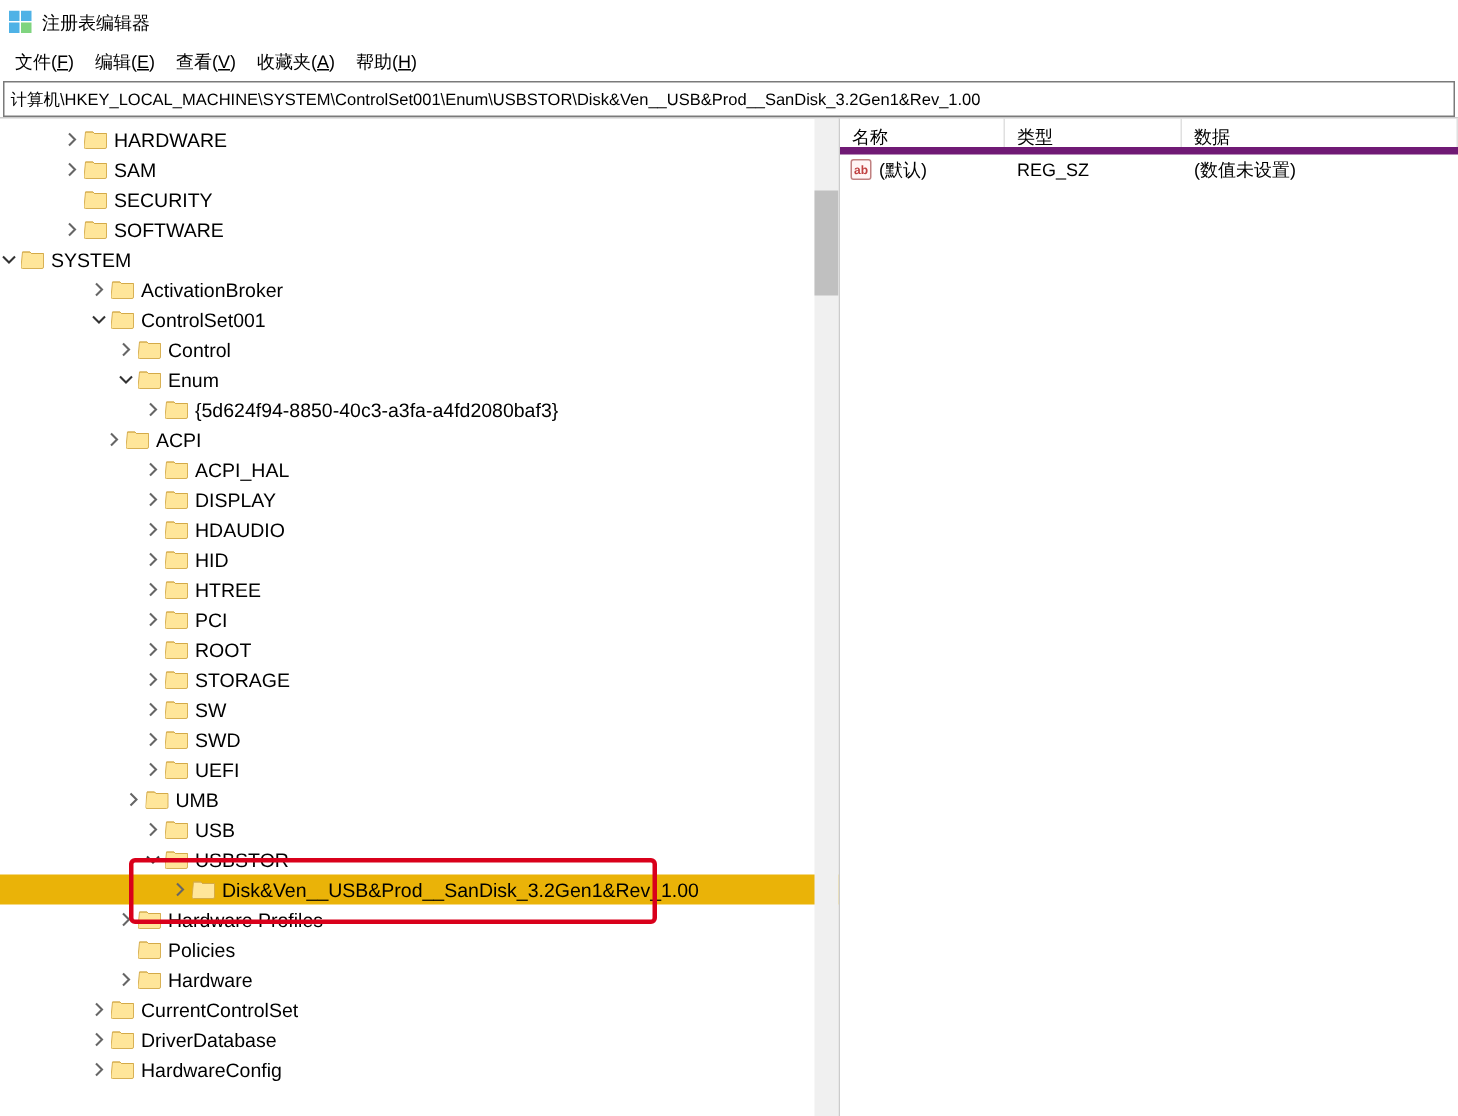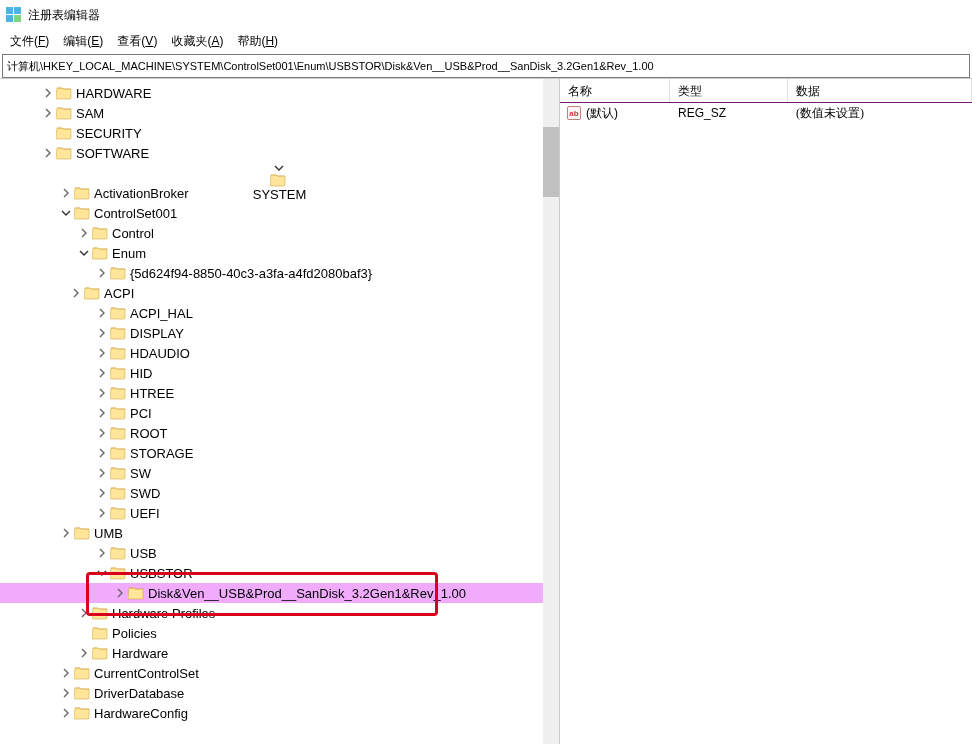--- a/index.html
+++ b/index.html
@@ -9,38 +9,38 @@
     .titlebar .title { font-size: 12px; }
     .menubar { height: 22px; display: flex; align-items: center; padding: 0 10px; gap: 14px; background: #fff; }
     .menubar span { font-size: 12px; cursor: default; }
     .menubar span u { text-decoration: underline; }
     .addressbar { height: 24px; border: 1px solid #7a7a7a; margin: 2px 2px 0 2px; display: flex; align-items: center; padding: 0 4px; background: #fff; }
     .addressbar span { font-size: 11px; white-space: nowrap; overflow: hidden; text-overflow: ellipsis; }
     .main { display: flex; height: calc(744px - 30px - 22px - 26px); border-top: 1px solid #ccc; position: relative; }
     .tree-panel { width: 560px; overflow: hidden; position: relative; border-right: 1px solid #ccc; }
     .tree { padding: 4px 0 4px 0; }
     .tree-item { display: flex; align-items: center; height: 20px; white-space: nowrap; cursor: default; }
-    .tree-item.selected { background: #f0abfc; }
+    .tree-item.selected { background: #eab308; }
     .expander { width: 12px; height: 12px; display: flex; align-items: center; justify-content: center; margin-right: 2px; cursor: pointer; color: #666; }
     .expander.none { visibility: hidden; }
     .folder-icon { width: 16px; height: 14px; margin-right: 4px; }
     .label { font-size: 13px; }
     .scrollbar-v { position: absolute; right: 0; top: 0; width: 16px; height: 100%; background: #f0f0f0; }
     .scrollbar-thumb { position: absolute; right: 0; top: 48px; width: 16px; height: 70px; background: #c0c0c0; }
     .list-panel { flex: 1; display: flex; flex-direction: column; }
-    .list-header { display: flex; height: 24px; border-bottom: 1px solid #701a75; }
+    .list-header { display: flex; height: 24px; border-bottom: 5px solid #701a75; }
     .list-header div { padding: 4px 8px; font-size: 12px; border-right: 1px solid #e0e0e0; }
     .list-row { display: flex; height: 20px; align-items: center; }
     .list-row .cell { padding: 2px 8px; font-size: 12px; }
     .string-icon { width: 16px; height: 16px; margin-left: 6px; margin-right: 4px; display: inline-flex; align-items: center; justify-content: center; }
     .string-icon-inner { width: 14px; height: 14px; border: 1px solid #c08080; border-radius: 2px; background: #fff5f5; display: flex; align-items: center; justify-content: center; color: #c04040; font-size: 8px; font-weight: bold; }
     .highlight-box { position: absolute; border: 3px solid #d9001b; border-radius: 4px; pointer-events: none; }
     .col-name { width: 110px; }
     .col-type { width: 118px; }
-    .col-data { flex: 1; font-family: Liberation Serif, serif; }
+    .col-data { flex: 1; }
   </style>
 </head>
 <body>
 
 <div class="titlebar">
   <span class="app-icon">
     <svg width="16" height="16" viewBox="0 0 16 16">
       <rect x="0" y="0" width="7" height="7" fill="#4fb2e6"></rect>
       <rect x="8" y="0" width="7" height="7" fill="#4fb2e6"></rect>
       <rect x="0" y="8" width="7" height="7" fill="#4fb2e6"></rect>
@@ -103,21 +103,21 @@
             <svg width="10" height="10" viewBox="0 0 10 10">
               <path d="M3 1 L7 5 L3 9" fill="none" stroke="#666" stroke-width="1.4"></path>
             </svg>
           </span>
           <span class="folder-icon"><svg width="16" height="14" viewBox="0 0 16 14">
               <path d="M1 2 h5 l1 1 h8 v9 a1 1 0 0 1 -1 1 h-13 a1 1 0 0 1 -1 -1 z" fill="#ffe69a" stroke="#d4a947" stroke-width="0.6"></path>
               <path d="M1 2 h5 l1 1 h8" fill="none" stroke="#d4a947" stroke-width="0.6"></path>
             </svg></span>
           <span class="label">SOFTWARE</span>
         </div>
-        <div class="tree-item" style=" flex-direction: column;">
+        <div class="tree-item" style="">
           <span class="expander ">
             <svg width="10" height="10" viewBox="0 0 10 10">
               <path d="M1 3 L5 7 L9 3" fill="none" stroke="#333" stroke-width="1.4"></path>
             </svg>
           </span>
           <span class="folder-icon"><svg width="16" height="14" viewBox="0 0 16 14">
               <path d="M1 2 h5 l1 1 h8 v9 a1 1 0 0 1 -1 1 h-13 a1 1 0 0 1 -1 -1 z" fill="#ffe69a" stroke="#d4a947" stroke-width="0.6"></path>
               <path d="M1 2 h5 l1 1 h8" fill="none" stroke="#d4a947" stroke-width="0.6"></path>
             </svg></span>
           <span class="label">SYSTEM</span>
@@ -319,21 +319,21 @@
             <svg width="10" height="10" viewBox="0 0 10 10">
               <path d="M3 1 L7 5 L3 9" fill="none" stroke="#666" stroke-width="1.4"></path>
             </svg>
           </span>
           <span class="folder-icon"><svg width="16" height="14" viewBox="0 0 16 14">
               <path d="M1 2 h5 l1 1 h8 v9 a1 1 0 0 1 -1 1 h-13 a1 1 0 0 1 -1 -1 z" fill="#ffe69a" stroke="#d4a947" stroke-width="0.6"></path>
               <path d="M1 2 h5 l1 1 h8" fill="none" stroke="#d4a947" stroke-width="0.6"></path>
             </svg></span>
           <span class="label">UEFI</span>
         </div>
-        <div class="tree-item" style="padding-left: 60px;">
+        <div class="tree-item" style="padding-left: 83px;">
           <span class="expander ">
             <svg width="10" height="10" viewBox="0 0 10 10">
               <path d="M3 1 L7 5 L3 9" fill="none" stroke="#666" stroke-width="1.4"></path>
             </svg>
           </span>
           <span class="folder-icon"><svg width="16" height="14" viewBox="0 0 16 14">
               <path d="M1 2 h5 l1 1 h8 v9 a1 1 0 0 1 -1 1 h-13 a1 1 0 0 1 -1 -1 z" fill="#ffe69a" stroke="#d4a947" stroke-width="0.6"></path>
               <path d="M1 2 h5 l1 1 h8" fill="none" stroke="#d4a947" stroke-width="0.6"></path>
             </svg></span>
           <span class="label">UMB</span>

